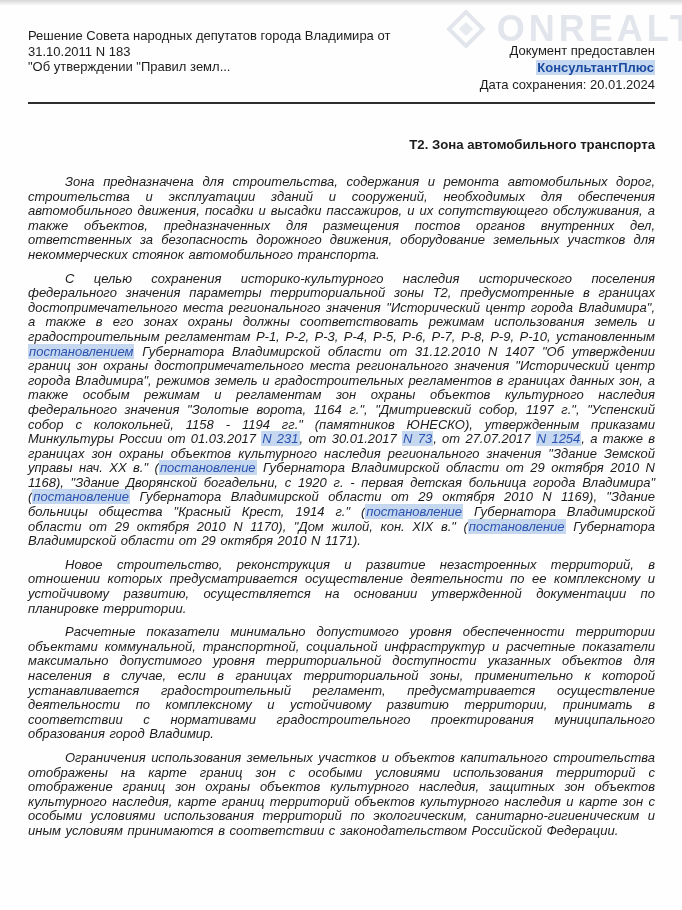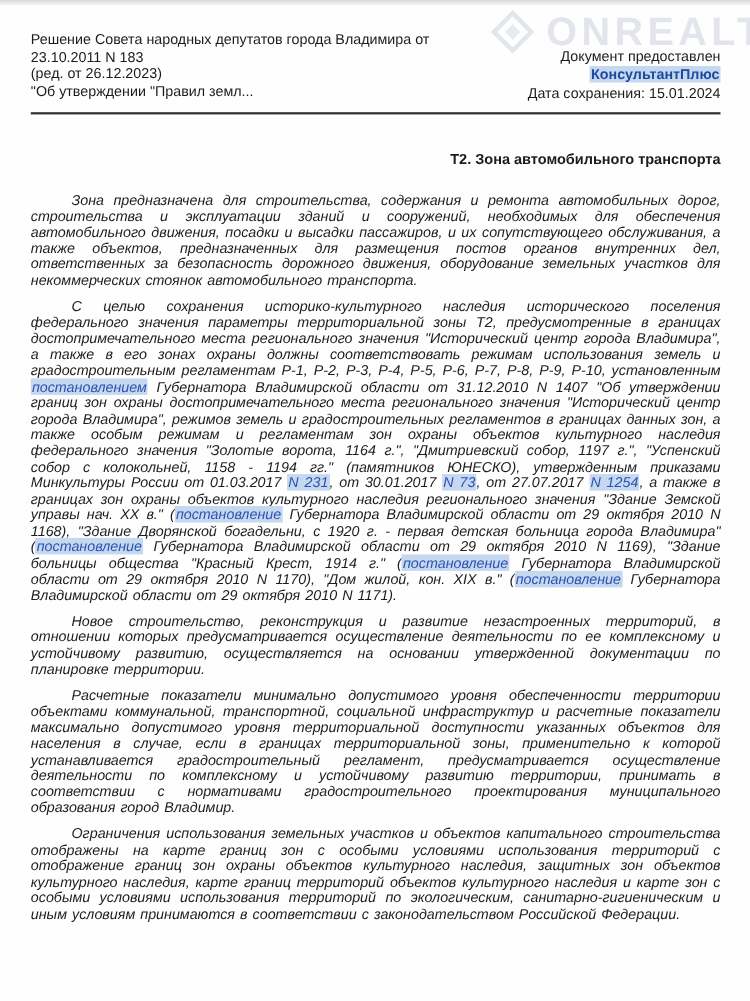--- a/index.html
+++ b/index.html
@@ -108,27 +108,26 @@
         <rect x="9" y="9" width="24" height="24" transform="rotate(45 21 21)" stroke="rgba(203,210,221,0.55)" stroke-width="4" fill="none"></rect>
         <rect x="16" y="16" width="10" height="10" transform="rotate(45 21 21)" fill="rgba(203,210,221,0.45)"></rect>
       </svg>
     </span>
     <span>ONREALT</span>
   </div>
 
   <header class="doc-header">
     <div class="header-left">
       <div>Решение Совета народных депутатов города Владимира от</div>
-      <div>23.10.2011 N 183</div>
-      <div>(ред. от 26.12.2023)</div>
+      <div>31.10.2011 N 183</div>
       <div>"Об утверждении "Правил земл...</div>
     </div>
     <div class="header-right">
       <div><span>Документ предоставлен </span><a class="provider-link" href="#">КонсультантПлюс</a></div>
-      <div>Дата сохранения: 15.01.2024</div>
+      <div>Дата сохранения: 20.01.2024</div>
     </div>
   </header>
 
   <hr class="header-divider">
 
   <main>
     <h1 class="doc-title">Т2. Зона автомобильного транспорта</h1>
     <div class="doc-body">
         <p class="para">Зона предназначена для строительства, содержания и ремонта автомобильных дорог, строительства и эксплуатации зданий и сооружений, необходимых для обеспечения автомобильного движения, посадки и высадки пассажиров, и их сопутствующего обслуживания, а также объектов, предназначенных для размещения постов органов внутренних дел, ответственных за безопасность дорожного движения, оборудование земельных участков для некоммерческих стоянок автомобильного транспорта.</p>
         <p class="para">С целью сохранения историко-культурного наследия исторического поселения федерального значения параметры территориальной зоны Т2, предусмотренные в границах достопримечательного места регионального значения "Исторический центр города Владимира", а также в его зонах охраны должны соответствовать режимам использования земель и градостроительным регламентам Р-1, Р-2, Р-3, Р-4, Р-5, Р-6, Р-7, Р-8, Р-9, Р-10, установленным <a class="doclink" href="#">постановлением</a> Губернатора Владимирской области от 31.12.2010 N 1407 "Об утверждении границ зон охраны достопримечательного места регионального значения "Исторический центр города Владимира", режимов земель и градостроительных регламентов в границах данных зон, а также особым режимам и регламентам зон охраны объектов культурного наследия федерального значения "Золотые ворота, 1164 г.", "Дмитриевский собор, 1197 г.", "Успенский собор с колокольней, 1158 - 1194 гг." (памятников ЮНЕСКО), утвержденным приказами Минкультуры России от 01.03.2017 <a class="doclink" href="#">N 231</a>, от 30.01.2017 <a class="doclink" href="#">N 73</a>, от 27.07.2017 <a class="doclink" href="#">N 1254</a>, а также в границах зон охраны объектов культурного наследия регионального значения "Здание Земской управы нач. XX в." (<a class="doclink" href="#">постановление</a> Губернатора Владимирской области от 29 октября 2010 N 1168), "Здание Дворянской богадельни, с 1920 г. - первая детская больница города Владимира" (<a class="doclink" href="#">постановление</a> Губернатора Владимирской области от 29 октября 2010 N 1169), "Здание больницы общества "Красный Крест, 1914 г." (<a class="doclink" href="#">постановление</a> Губернатора Владимирской области от 29 октября 2010 N 1170), "Дом жилой, кон. XIX в." (<a class="doclink" href="#">постановление</a> Губернатора Владимирской области от 29 октября 2010 N 1171).</p>

